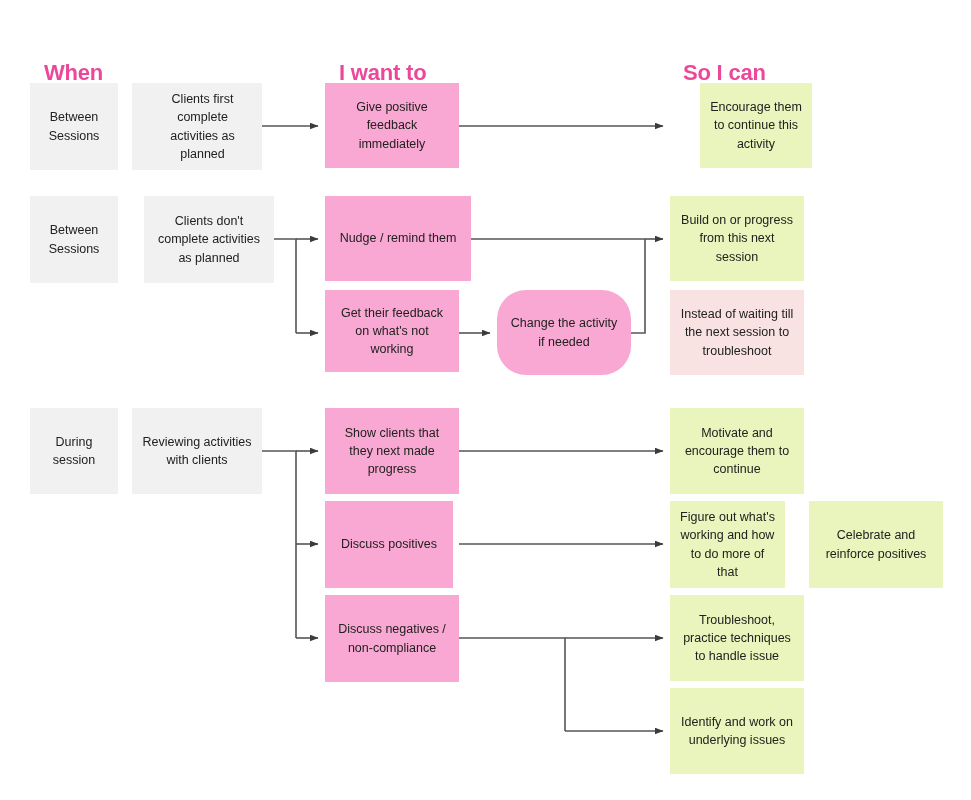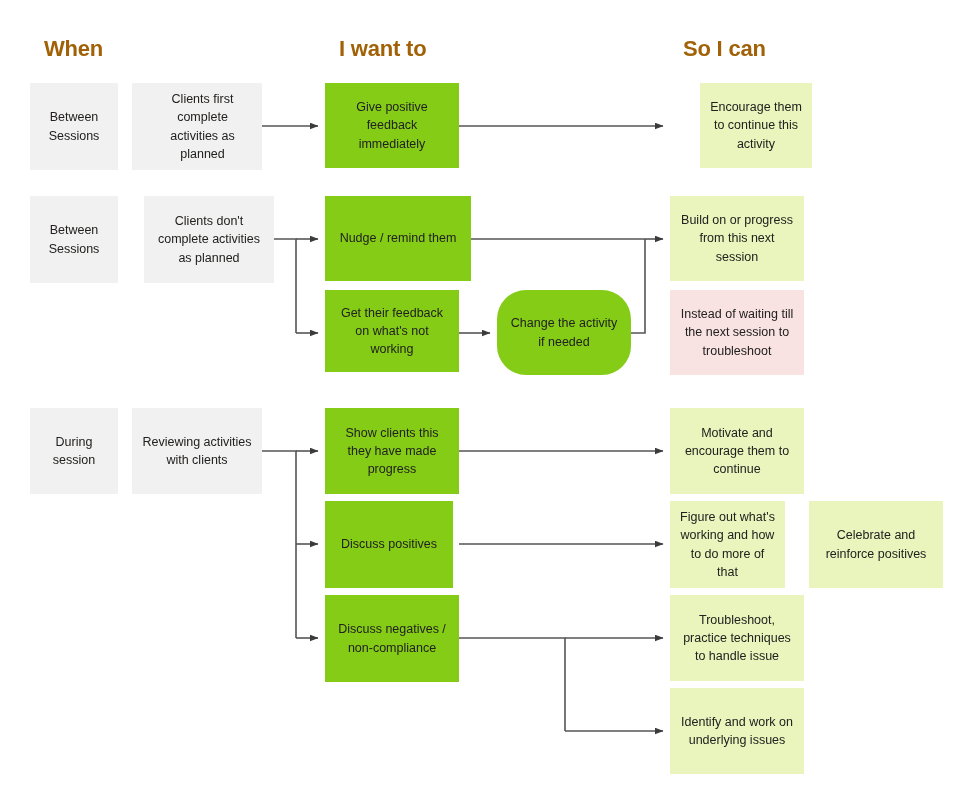--- a/index.html
+++ b/index.html
@@ -24,39 +24,40 @@
     position: absolute;
     left: 0; top: 0;
     width: 971px;
     height: 800px;
     pointer-events: none;
   }
   .col-header {
     position: absolute;
     font-size: 22px;
     font-weight: bold;
-    color: #a16207;
+    color: #ec4899;
     letter-spacing: -0.2px;
     white-space: nowrap;
+    margin-top: 24px;
   }
   .node {
     position: absolute;
     box-sizing: border-box;
     display: flex;
     align-items: center;
     justify-content: center;
     text-align: center;
     font-size: 12.5px;
     line-height: 1.45;
     color: #22211f;
     padding: 4px 9px;
   }
   .node-when    { background: #f1f1f1; }
   .node-context { background: #f1f1f1; }
-  .node-want    { background: #84cc16; }
+  .node-want    { background: #f9a8d4; }
   .node-socan   { background: #e9f5bd; }
   .node-pain    { background: #f8e3e2; }
   .node-text { display: block; }
 </style>
 </head>
 <body>
 
 <div id="canvas">
 
   <svg id="edges" viewBox="0 0 971 800" xmlns="http://www.w3.org/2000/svg">
@@ -126,21 +127,21 @@
       <div class="node node-pain" style="left: 670px; top: 290px; width: 134px; height: 85px;">
         <span class="node-text">Instead of waiting till the next session to troubleshoot</span>
       </div>
       <div class="node node-when" style="left: 30px; top: 408px; width: 88px; height: 86px;">
         <span class="node-text">During session</span>
       </div>
       <div class="node node-context" style="left: 132px; top: 408px; width: 130px; height: 86px;">
         <span class="node-text">Reviewing activities with clients</span>
       </div>
       <div class="node node-want" style="left: 325px; top: 408px; width: 134px; height: 86px;">
-        <span class="node-text">Show clients this they have made progress</span>
+        <span class="node-text">Show clients that they next made progress</span>
       </div>
       <div class="node node-want" style="left: 325px; top: 501px; width: 128px; height: 87px;">
         <span class="node-text">Discuss positives</span>
       </div>
       <div class="node node-want" style="left: 325px; top: 595px; width: 134px; height: 87px;">
         <span class="node-text">Discuss negatives / non-compliance</span>
       </div>
       <div class="node node-socan" style="left: 670px; top: 408px; width: 134px; height: 86px;">
         <span class="node-text">Motivate and encourage them to continue</span>
       </div>

